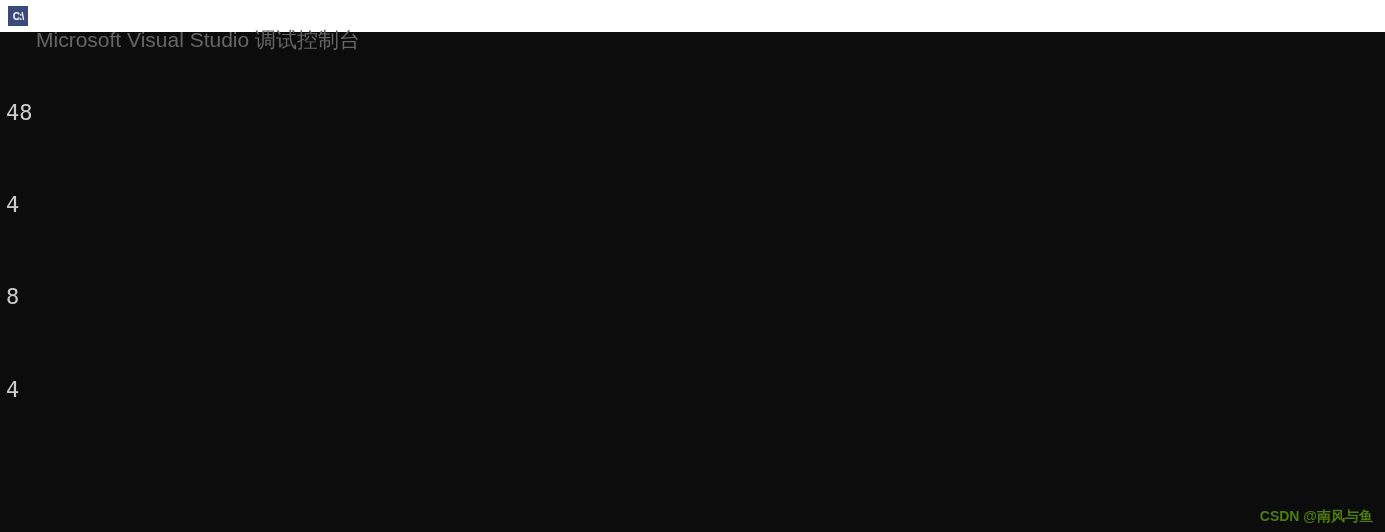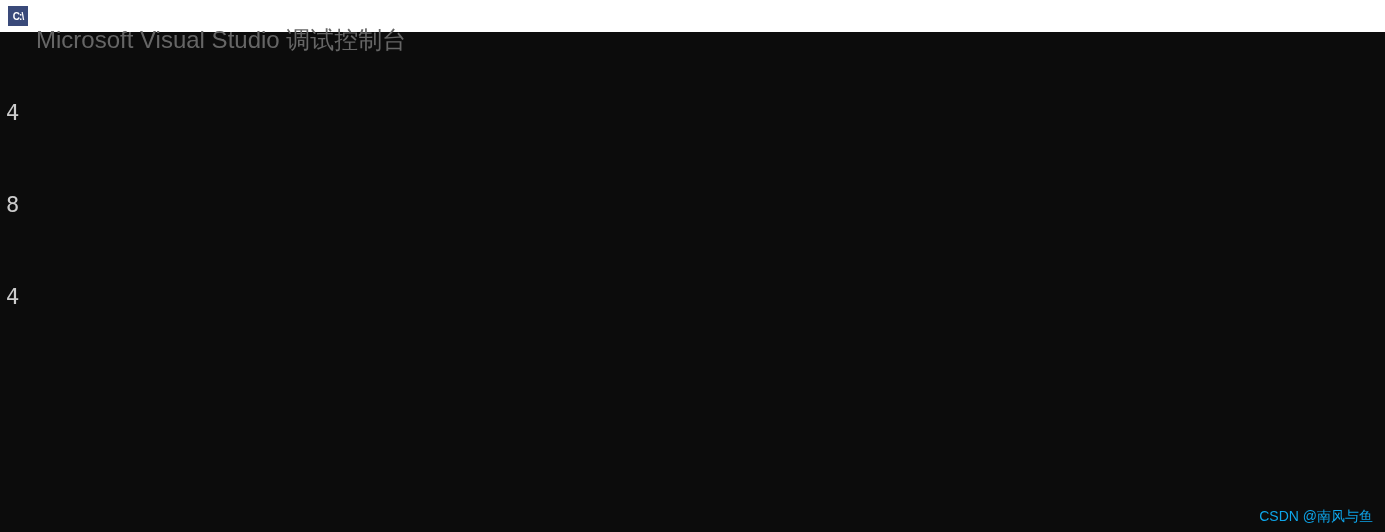--- a/index.html
+++ b/index.html
@@ -32,54 +32,56 @@
       align-items: center;
       justify-content: center;
       font-size: 10px;
       font-weight: bold;
       color: #ffffff;
       font-family: sans-serif;
       letter-spacing: -1px;
     }
     .title-text {
       color: #666666;
-      font-size: 24px;
+      font-size: 21px;
       font-family: 'Segoe UI', 'Microsoft YaHei', sans-serif;
       font-weight: 400;
       margin-top: 48px;
     }
     .console-body {
       padding: 4px 6px;
       color: #cccccc;
       font-size: 22px;
       line-height: 1.4;
       font-family: 'SimSun', 'NSimSun', monospace;
       white-space: pre;
     }
     .output-line {
       display: block;
     }
     .watermark {
       position: absolute;
       bottom: 6px;
       right: 12px;
-      color: #0ea5e9;
+      color: #4d7c0f;
       font-size: 14px;
       font-family: 'Microsoft YaHei', sans-serif;
+      font-weight: bold;
     }
   </style>
 </head>
 <body>
 
 <div class="titlebar">
   <div class="app-icon">C:\</div>
   <div class="title-text">Microsoft Visual Studio 调试控制台</div>
 </div>
 
 <div class="console-body">
+  <span class="output-line">48</span>
   <span class="output-line">4</span>
   <span class="output-line">8</span>
   <span class="output-line">4</span>
   
   
   
   
   
   
   <span class="output-line"></span>

